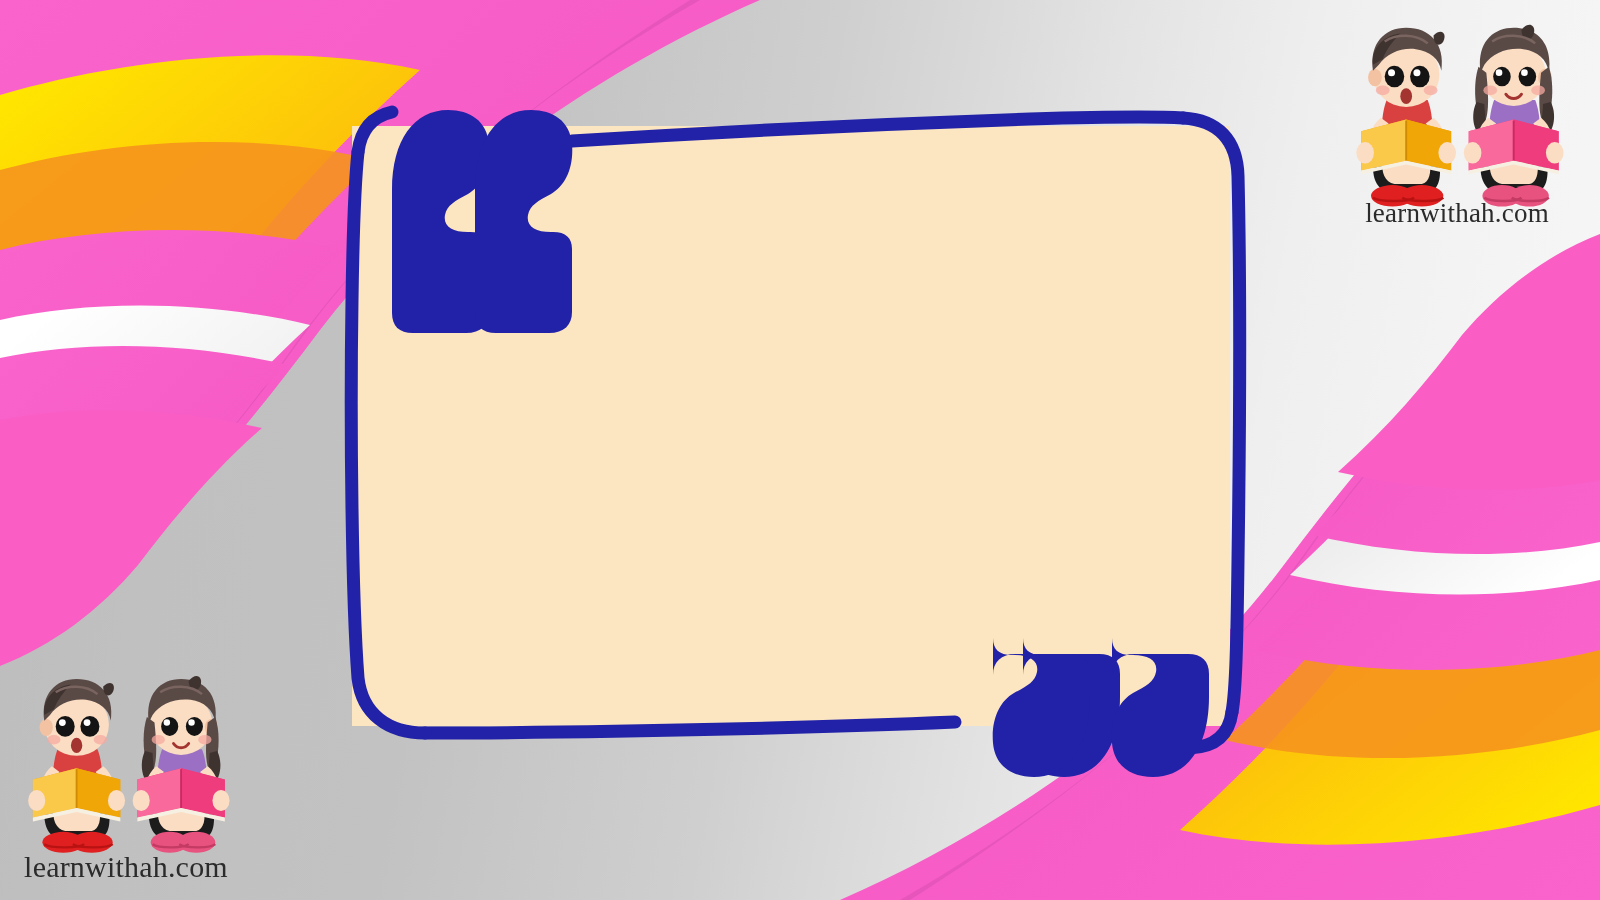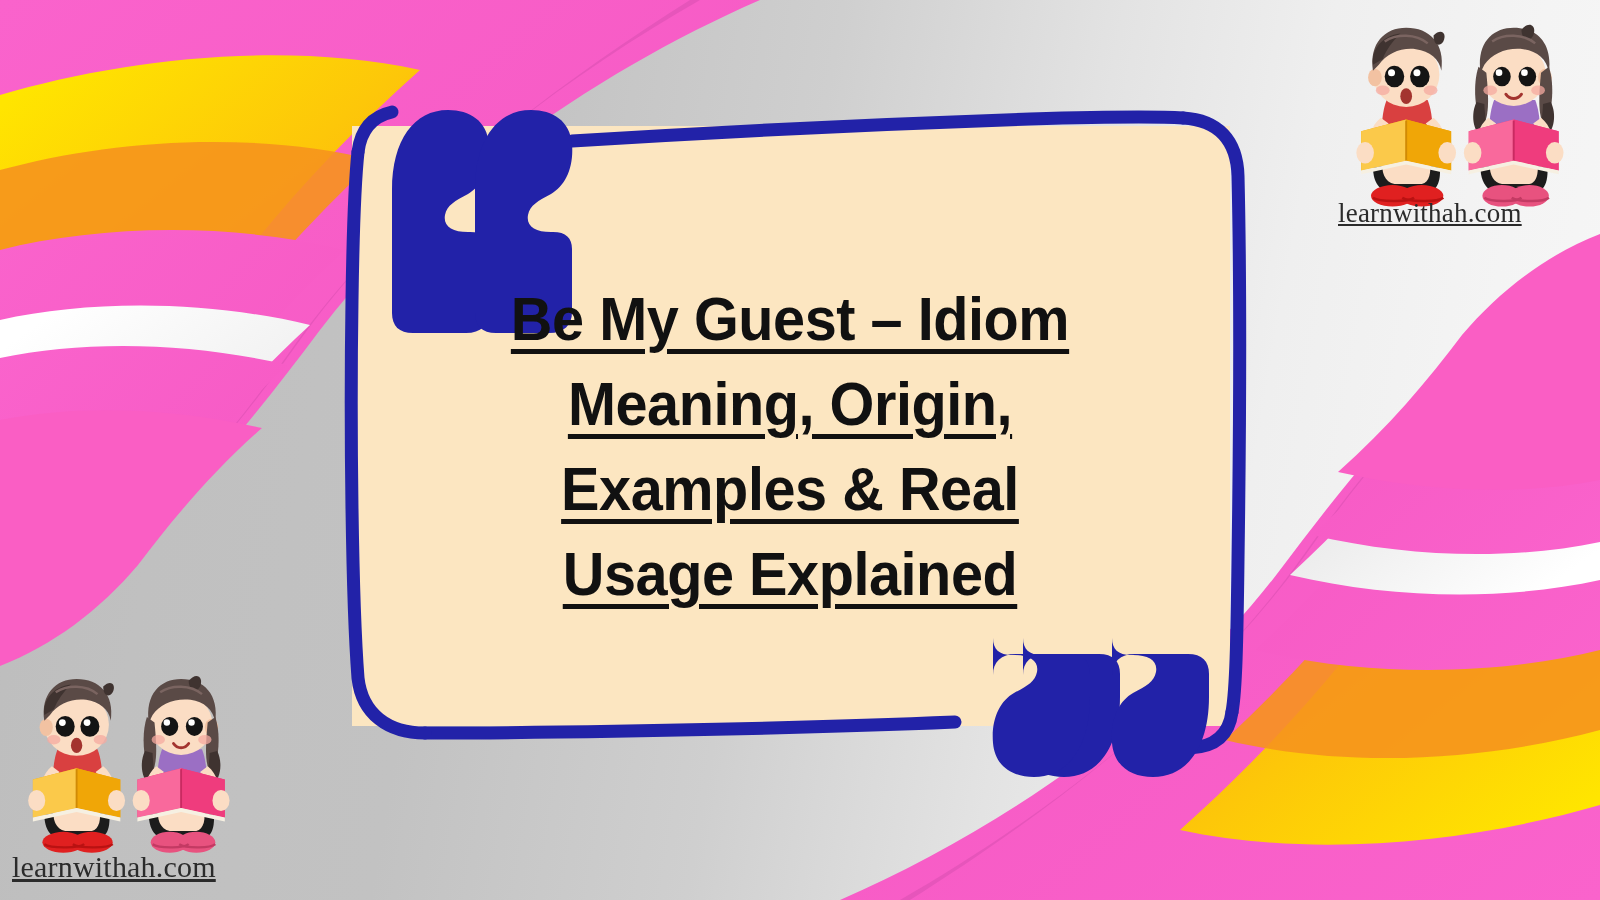--- a/index.html
+++ b/index.html
@@ -73,26 +73,25 @@
     position: absolute;
     z-index: 12;
   }
   #logo-top-right { left: 1338px; top: 16px; width: 238px; height: 215px; }
   #logo-bottom-left { left: 12px; top: 658px; width: 228px; height: 228px; }
   .logo svg { display: block; width: 100%; height: 100%; }
   .logo-text {
     position: absolute;
     left: 0; right: 0;
     bottom: 2px;
-    text-align: left;
+    text-align: center;
     font-family: "Liberation Serif", serif;
     font-size: 27px;
     color: #2b2b2b;
     letter-spacing: 0.2px;
-    text-decoration: underline;
   }
   #logo-bottom-left .logo-text { font-size: 30px; }
 </style>
 </head>
 <body>
 
 <div id="canvas">
 
   <svg class="layer" viewBox="0 0 1600 900" preserveAspectRatio="none">
     <defs>
@@ -218,26 +217,20 @@
                C993,662 1001,654 1016,654 Z"></path>
       <path d="M1135,654 L1188,654 C1202,654 1209,661 1209,674
                L1209,697 C1209,747 1187,777 1153,777
                C1131,777 1114,766 1112,743 C1110,719 1119,701 1133,693
                C1146,686 1154,682 1156,672 C1158,661 1149,655 1133,655
                L1131,655 C1118,655 1112,649 1112,638 L1112,675
                C1112,662 1120,654 1135,654 Z"></path>
     </g>
   </svg>
 
-  <div id="title-block">
-    <span class="title-line">Be My Guest – Idiom</span>
-    <span class="title-line">Meaning, Origin,</span>
-    <span class="title-line">Examples &amp; Real</span>
-    <span class="title-line">Usage Explained</span>
-  </div>
 
   <div class="logo" id="logo-top-right">
     <svg viewBox="0 0 240 220">
 
       <g>
 
         <path d="M36,140 C32,156 34,172 44,178 L96,178 C104,172 104,156 100,140 Z" fill="#1c1c1c"></path>
         <path d="M44,146 C42,160 46,170 56,172 L84,172 C92,170 94,160 92,146 Z" fill="#fbddc4"></path>
 
         <ellipse cx="54" cy="184" rx="22" ry="11" fill="#e02020"></ellipse>

